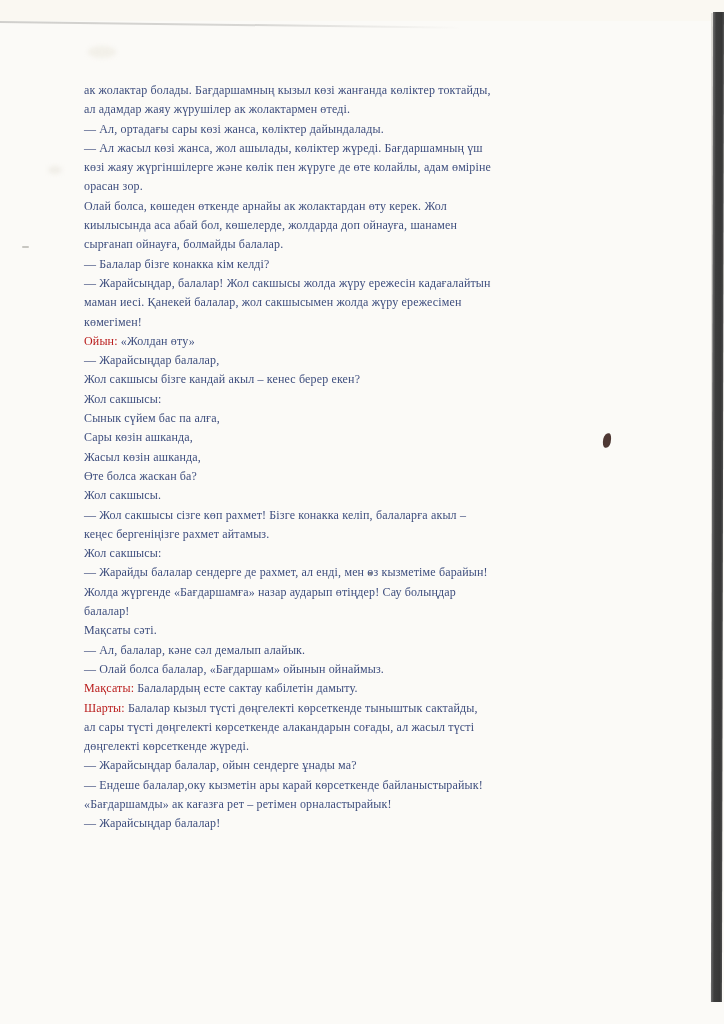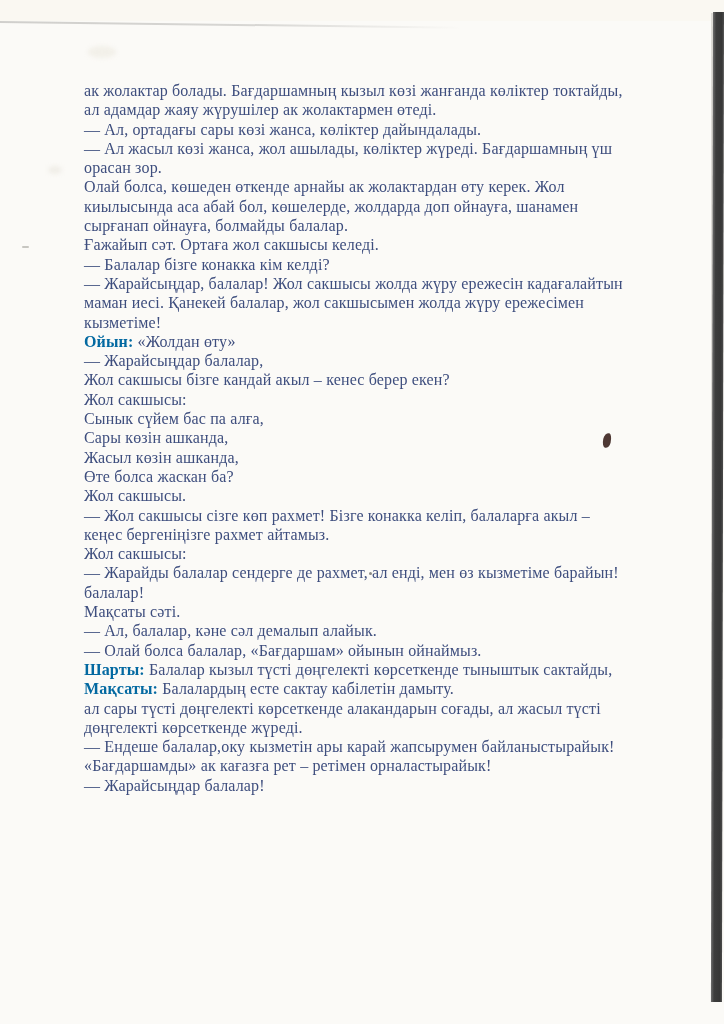--- a/index.html
+++ b/index.html
@@ -28,24 +28,24 @@
   
   .scan-right-strip{
     position:absolute;left:713px;top:12px;width:11px;height:990px;
     background:linear-gradient(90deg,#6d6d6d 0%,#3d3d3d 28%,#373737 78%,#4b4b4b 100%);
     transform:rotate(0.12deg);transform-origin:0 0;
   }
   
   .text-block{
     position:absolute;left:84px;top:81px;width:600px;
     color:#3e4e7e;
-    font-size:16px;line-height:19.3px;letter-spacing:0.15px;
+    font-size:12px;line-height:19.3px;letter-spacing:0.15px;
   }
   .text-line{height:19.3px;white-space:pre;}
-  .text-line b{font-weight:bold;color:#0369a1;}
+  .text-line b{font-weight:normal;color:#b91c1c;}
   
   .speck-comma{
     position:absolute;left:603px;top:433px;width:8px;height:15px;
     background:#4e3834;
     border-radius:60% 40% 55% 45% / 45% 60% 40% 55%;
     transform:rotate(12deg);
   }
   .speck-dot{
     position:absolute;left:369px;top:572px;width:3px;height:3px;
     background:#8a8a86;border-radius:50%;
@@ -74,47 +74,49 @@
   <div class="speck-dash"></div>
   <div class="speck-comma"></div>
   <div class="speck-dot"></div>
   <div class="scan-right-shadowline"></div>
   <div class="scan-right-strip"></div>
   <div class="text-block" id="text-block">
       <div class="text-line">ак жолактар болады. Бағдаршамның кызыл көзі жанғанда көліктер токтайды,</div>
       <div class="text-line">ал адамдар жаяу жүрушілер ак жолактармен өтеді.</div>
       <div class="text-line">— Ал, ортадағы сары көзі жанса, көліктер дайындалады.</div>
       <div class="text-line">— Ал жасыл көзі жанса, жол ашылады, көліктер жүреді. Бағдаршамның үш</div>
+      <div class="text-line">көзі жаяу жүргіншілерге және көлік пен жүруге де өте колайлы, адам өміріне</div>
       <div class="text-line">орасан зор.</div>
       <div class="text-line">Олай болса, көшеден өткенде арнайы ак жолактардан өту керек. Жол</div>
       <div class="text-line">киылысында аса абай бол, көшелерде, жолдарда доп ойнауға, шанамен</div>
       <div class="text-line">сырғанап ойнауға, болмайды балалар.</div>
-      <div class="text-line">Ғажайып сәт. Ортаға жол сакшысы келеді.</div>
       <div class="text-line">— Балалар бізге конакка кім келді?</div>
       <div class="text-line">— Жарайсыңдар, балалар! Жол сакшысы жолда жүру ережесін кадағалайтын</div>
       <div class="text-line">маман иесі. Қанекей балалар, жол сакшысымен жолда жүру ережесімен</div>
-      <div class="text-line">кызметіме!</div>
+      <div class="text-line">көмегімен!</div>
       <div class="text-line"><b>Ойын:</b> «Жолдан өту»</div>
       <div class="text-line">— Жарайсыңдар балалар,</div>
       <div class="text-line">Жол сакшысы бізге кандай акыл – кенес берер екен?</div>
       <div class="text-line">Жол сакшысы:</div>
       <div class="text-line">Сынык сүйем бас па алға,</div>
       <div class="text-line">Сары көзін ашканда,</div>
       <div class="text-line">Жасыл көзін ашканда,</div>
       <div class="text-line">Өте болса жаскан ба?</div>
       <div class="text-line">Жол сакшысы.</div>
       <div class="text-line">— Жол сакшысы сізге көп рахмет! Бізге конакка келіп, балаларға акыл –</div>
       <div class="text-line">кеңес бергеніңізге рахмет айтамыз.</div>
       <div class="text-line">Жол сакшысы:</div>
       <div class="text-line">— Жарайды балалар сендерге де рахмет, ал енді, мен өз кызметіме барайын!</div>
+      <div class="text-line">Жолда жүргенде «Бағдаршамға» назар аударып өтіңдер! Сау болыңдар</div>
       <div class="text-line">балалар!</div>
       <div class="text-line">Мақсаты сәті.</div>
       <div class="text-line">— Ал, балалар, кәне сәл демалып алайык.</div>
       <div class="text-line">— Олай болса балалар, «Бағдаршам» ойынын ойнаймыз.</div>
+      <div class="text-line"><b>Мақсаты:</b> Балалардың есте сактау кабілетін дамыту.</div>
       <div class="text-line"><b>Шарты:</b> Балалар кызыл түсті дөңгелекті көрсеткенде тыныштык сактайды,</div>
-      <div class="text-line"><b>Мақсаты:</b> Балалардың есте сактау кабілетін дамыту.</div>
       <div class="text-line">ал сары түсті дөңгелекті көрсеткенде алакандарын соғады, ал жасыл түсті</div>
       <div class="text-line">дөңгелекті көрсеткенде жүреді.</div>
-      <div class="text-line">— Ендеше балалар,оку кызметін ары карай жапсырумен байланыстырайык!</div>
+      <div class="text-line">— Жарайсыңдар балалар, ойын сендерге ұнады ма?</div>
+      <div class="text-line">— Ендеше балалар,оку кызметін ары карай көрсеткенде байланыстырайык!</div>
       <div class="text-line">«Бағдаршамды» ак кағазға рет – ретімен орналастырайык!</div>
       <div class="text-line">— Жарайсыңдар балалар!</div>
     </div>
 </div>
 
 </body></html>

